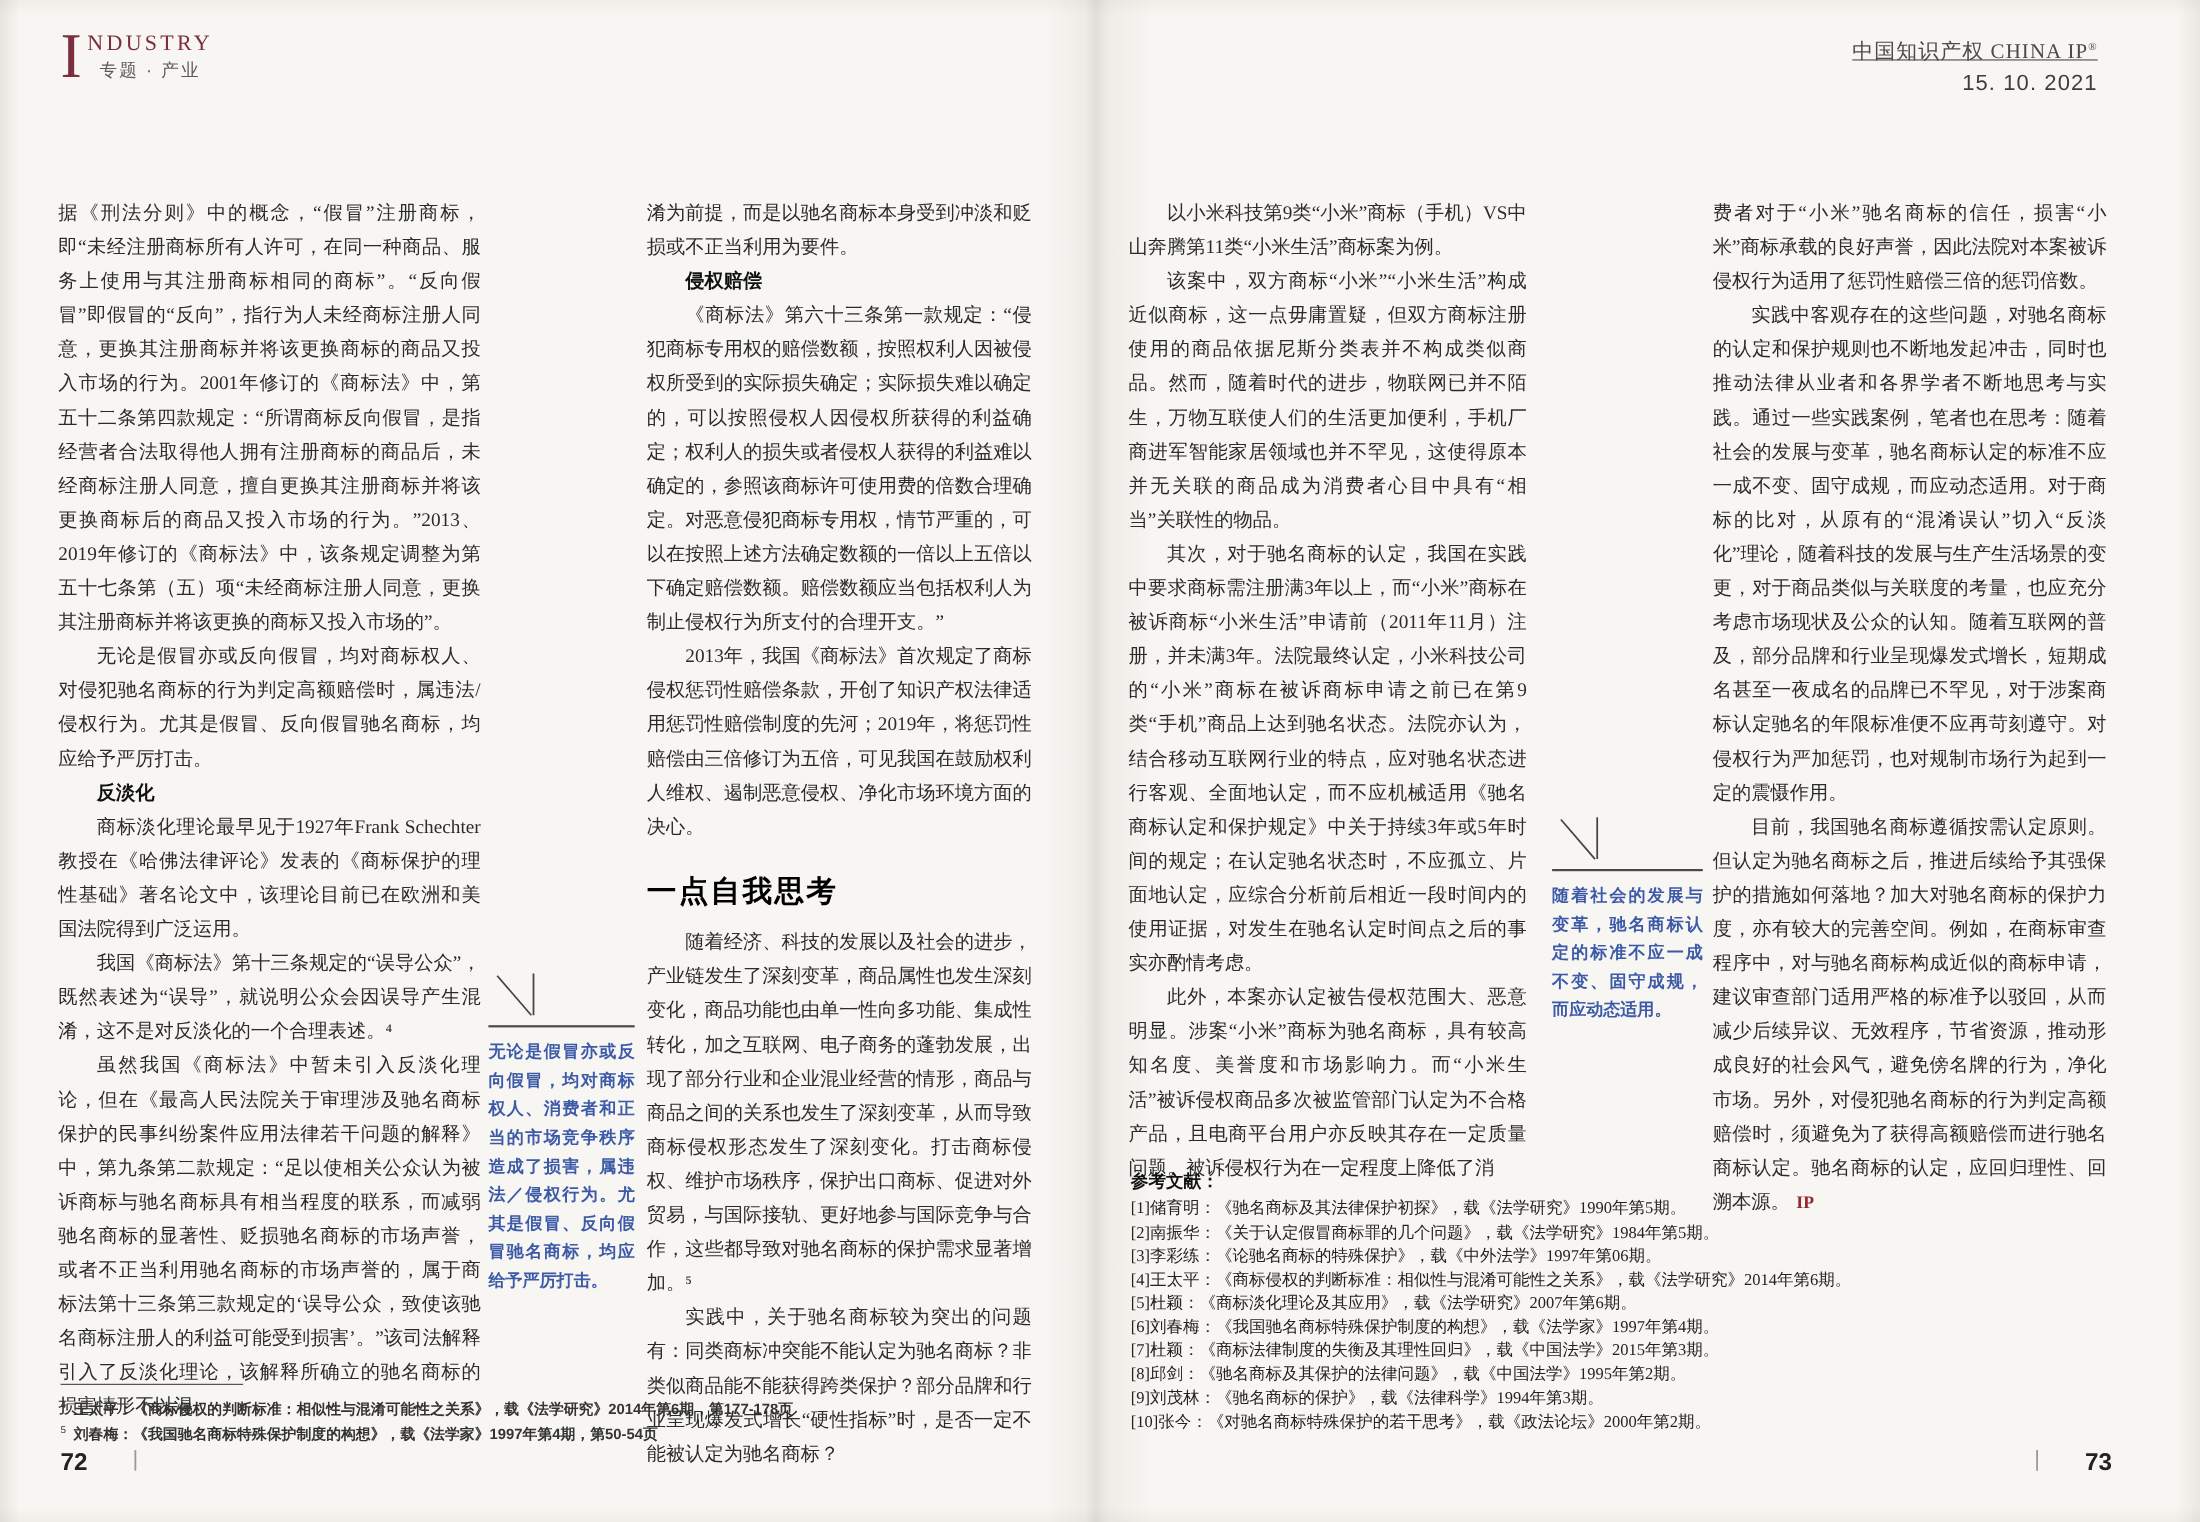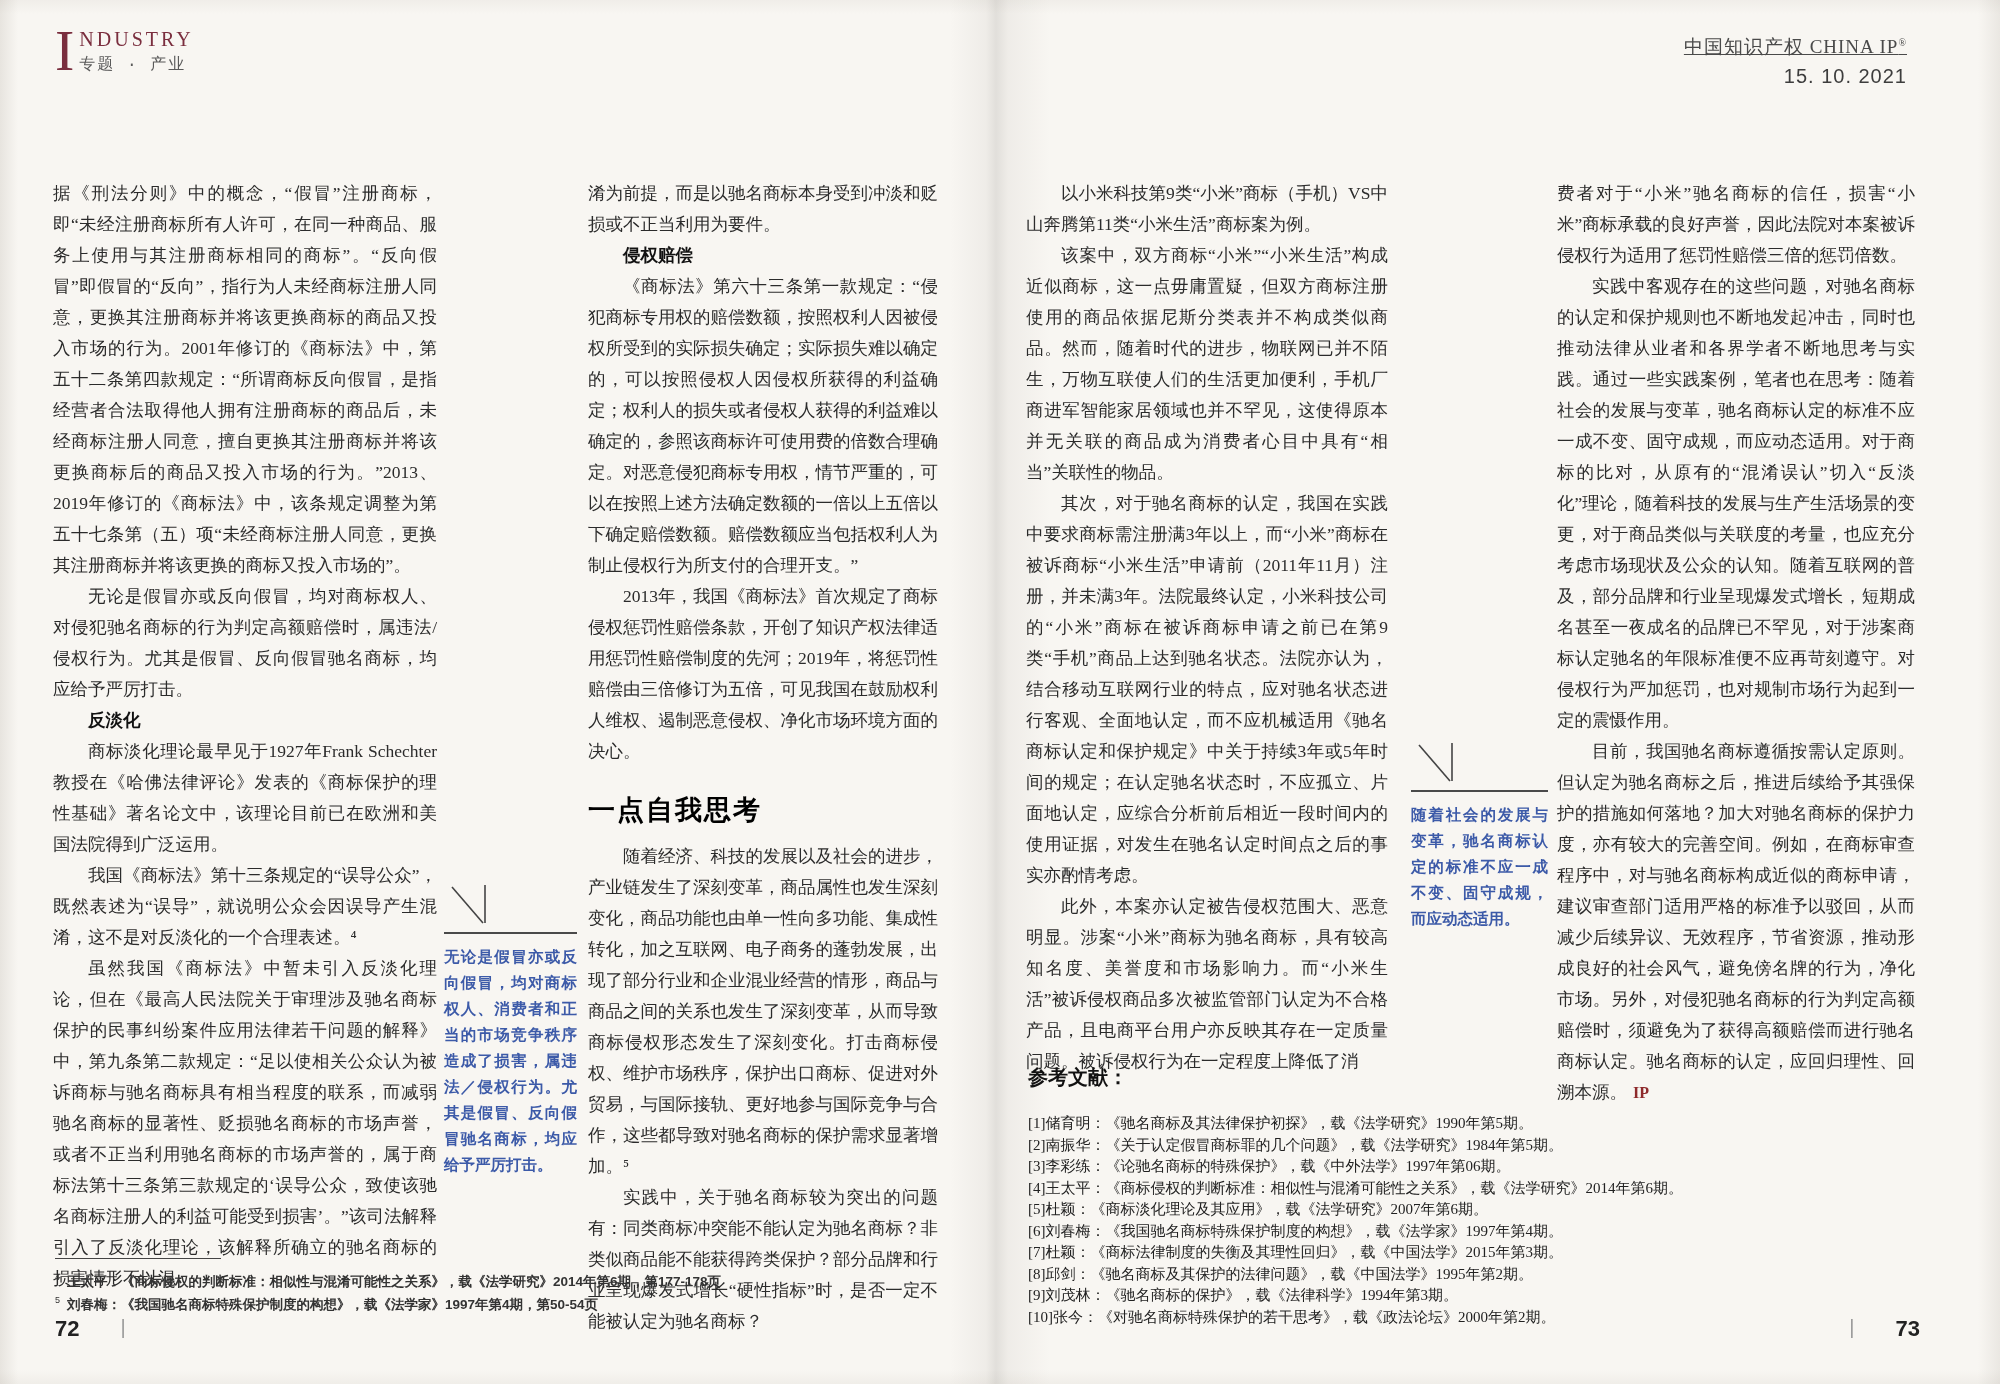--- a/index.html
+++ b/index.html
@@ -10,21 +10,21 @@
       linear-gradient(270deg, rgba(110,100,85,0.10) 0, rgba(110,100,85,0) 22px),
       linear-gradient(180deg, rgba(110,100,85,0.06) 0, rgba(110,100,85,0) 14px),
       linear-gradient(0deg, rgba(110,100,85,0.06) 0, rgba(110,100,85,0) 14px),
       linear-gradient(90deg, rgba(0,0,0,0) 47.5%, rgba(90,80,70,0.06) 49.3%, rgba(60,55,48,0.12) 49.8%, rgba(90,80,70,0.06) 50.4%, rgba(0,0,0,0) 52.5%);
   }
   
   .hdr-left{position:absolute;left:55px;top:26px;display:flex;align-items:flex-start;}
   .hdr-I{font-family:"Liberation Serif",serif;color:#7a2e3e;font-size:58px;line-height:50px;}
   .hdr-stack{margin-left:5px;}
   .hdr-industry{font-family:"Liberation Serif",serif;color:#7a2e3e;font-size:20px;letter-spacing:3px;line-height:22px;margin-top:2px;}
-  .hdr-sub{font-family:Liberation Mono, monospace;color:#5a5a5a;font-size:16px;letter-spacing:2px;margin-top:4px;}
+  .hdr-sub{font-family:Liberation Sans, sans-serif;color:#5a5a5a;font-size:16px;letter-spacing:2px;margin-top:4px;text-align:center;}
   .hdr-right{position:absolute;right:93px;top:34px;text-align:right;}
   .hdr-brand{font-family:"Liberation Serif",serif;font-size:19px;color:#4a4a4a;letter-spacing:1px;text-decoration:underline;}
   .hdr-brand sup{font-size:10px;}
   .hdr-date{font-family:"Liberation Sans",sans-serif;font-size:20px;color:#3d3d3d;margin-top:5px;letter-spacing:1px;}
   
   .col{position:absolute;top:178px;font-family:"Liberation Serif",serif;font-size:17.5px;
        line-height:31px;color:#2b2b2b;text-align:justify;}
   #col-l1{left:53px;width:384px;}
   #col-l2{left:588px;width:350px;}
   #col-r1{left:1026px;width:362px;}
@@ -39,21 +39,21 @@
   .ip-mark:empty{display:none;}
   
   .callout{position:absolute;font-family:"Liberation Sans",sans-serif;color:#3c5aa8;
            font-weight:700;font-size:15.5px;line-height:26px;text-align:justify;}
   #callout-left{left:444px;top:884px;width:133px;}
   #callout-right{left:1411px;top:742px;width:137px;}
   .callout-arrow{display:block;margin:0 0 0 5px;}
   .callout-rule{border-top:2px solid #4a4a4a;margin:6px 0 10px;}
   
   .refs{position:absolute;left:1028px;top:1064px;width:892px;color:#222;}
-  .refs-title{font-family:Liberation Mono, monospace;font-weight:700;font-size:20px;color:#111;margin-bottom:22px;}
+  .refs-title{font-family:Liberation Mono, monospace;font-weight:700;font-size:16px;color:#111;margin-bottom:4px;}
   .ref-item{font-family:"Liberation Serif",serif;font-size:15px;line-height:21.5px;}
   
   .footnotes{position:absolute;left:55px;top:1258px;width:880px;
              font-family:"Liberation Sans",sans-serif;font-size:13.5px;line-height:19.5px;color:#333;font-weight:700;}
   .fn-rule{width:166px;border-top:1.5px solid #444;margin-bottom:9px;}
   .fn sup{font-size:9px;margin-right:7px;font-weight:400;}
   .folio{position:absolute;top:1316px;font-family:"Liberation Sans",sans-serif;
          font-size:22px;font-weight:700;color:#222;display:flex;gap:30px;}
   #folio-left{left:55px;}
   #folio-right{right:80px;}

